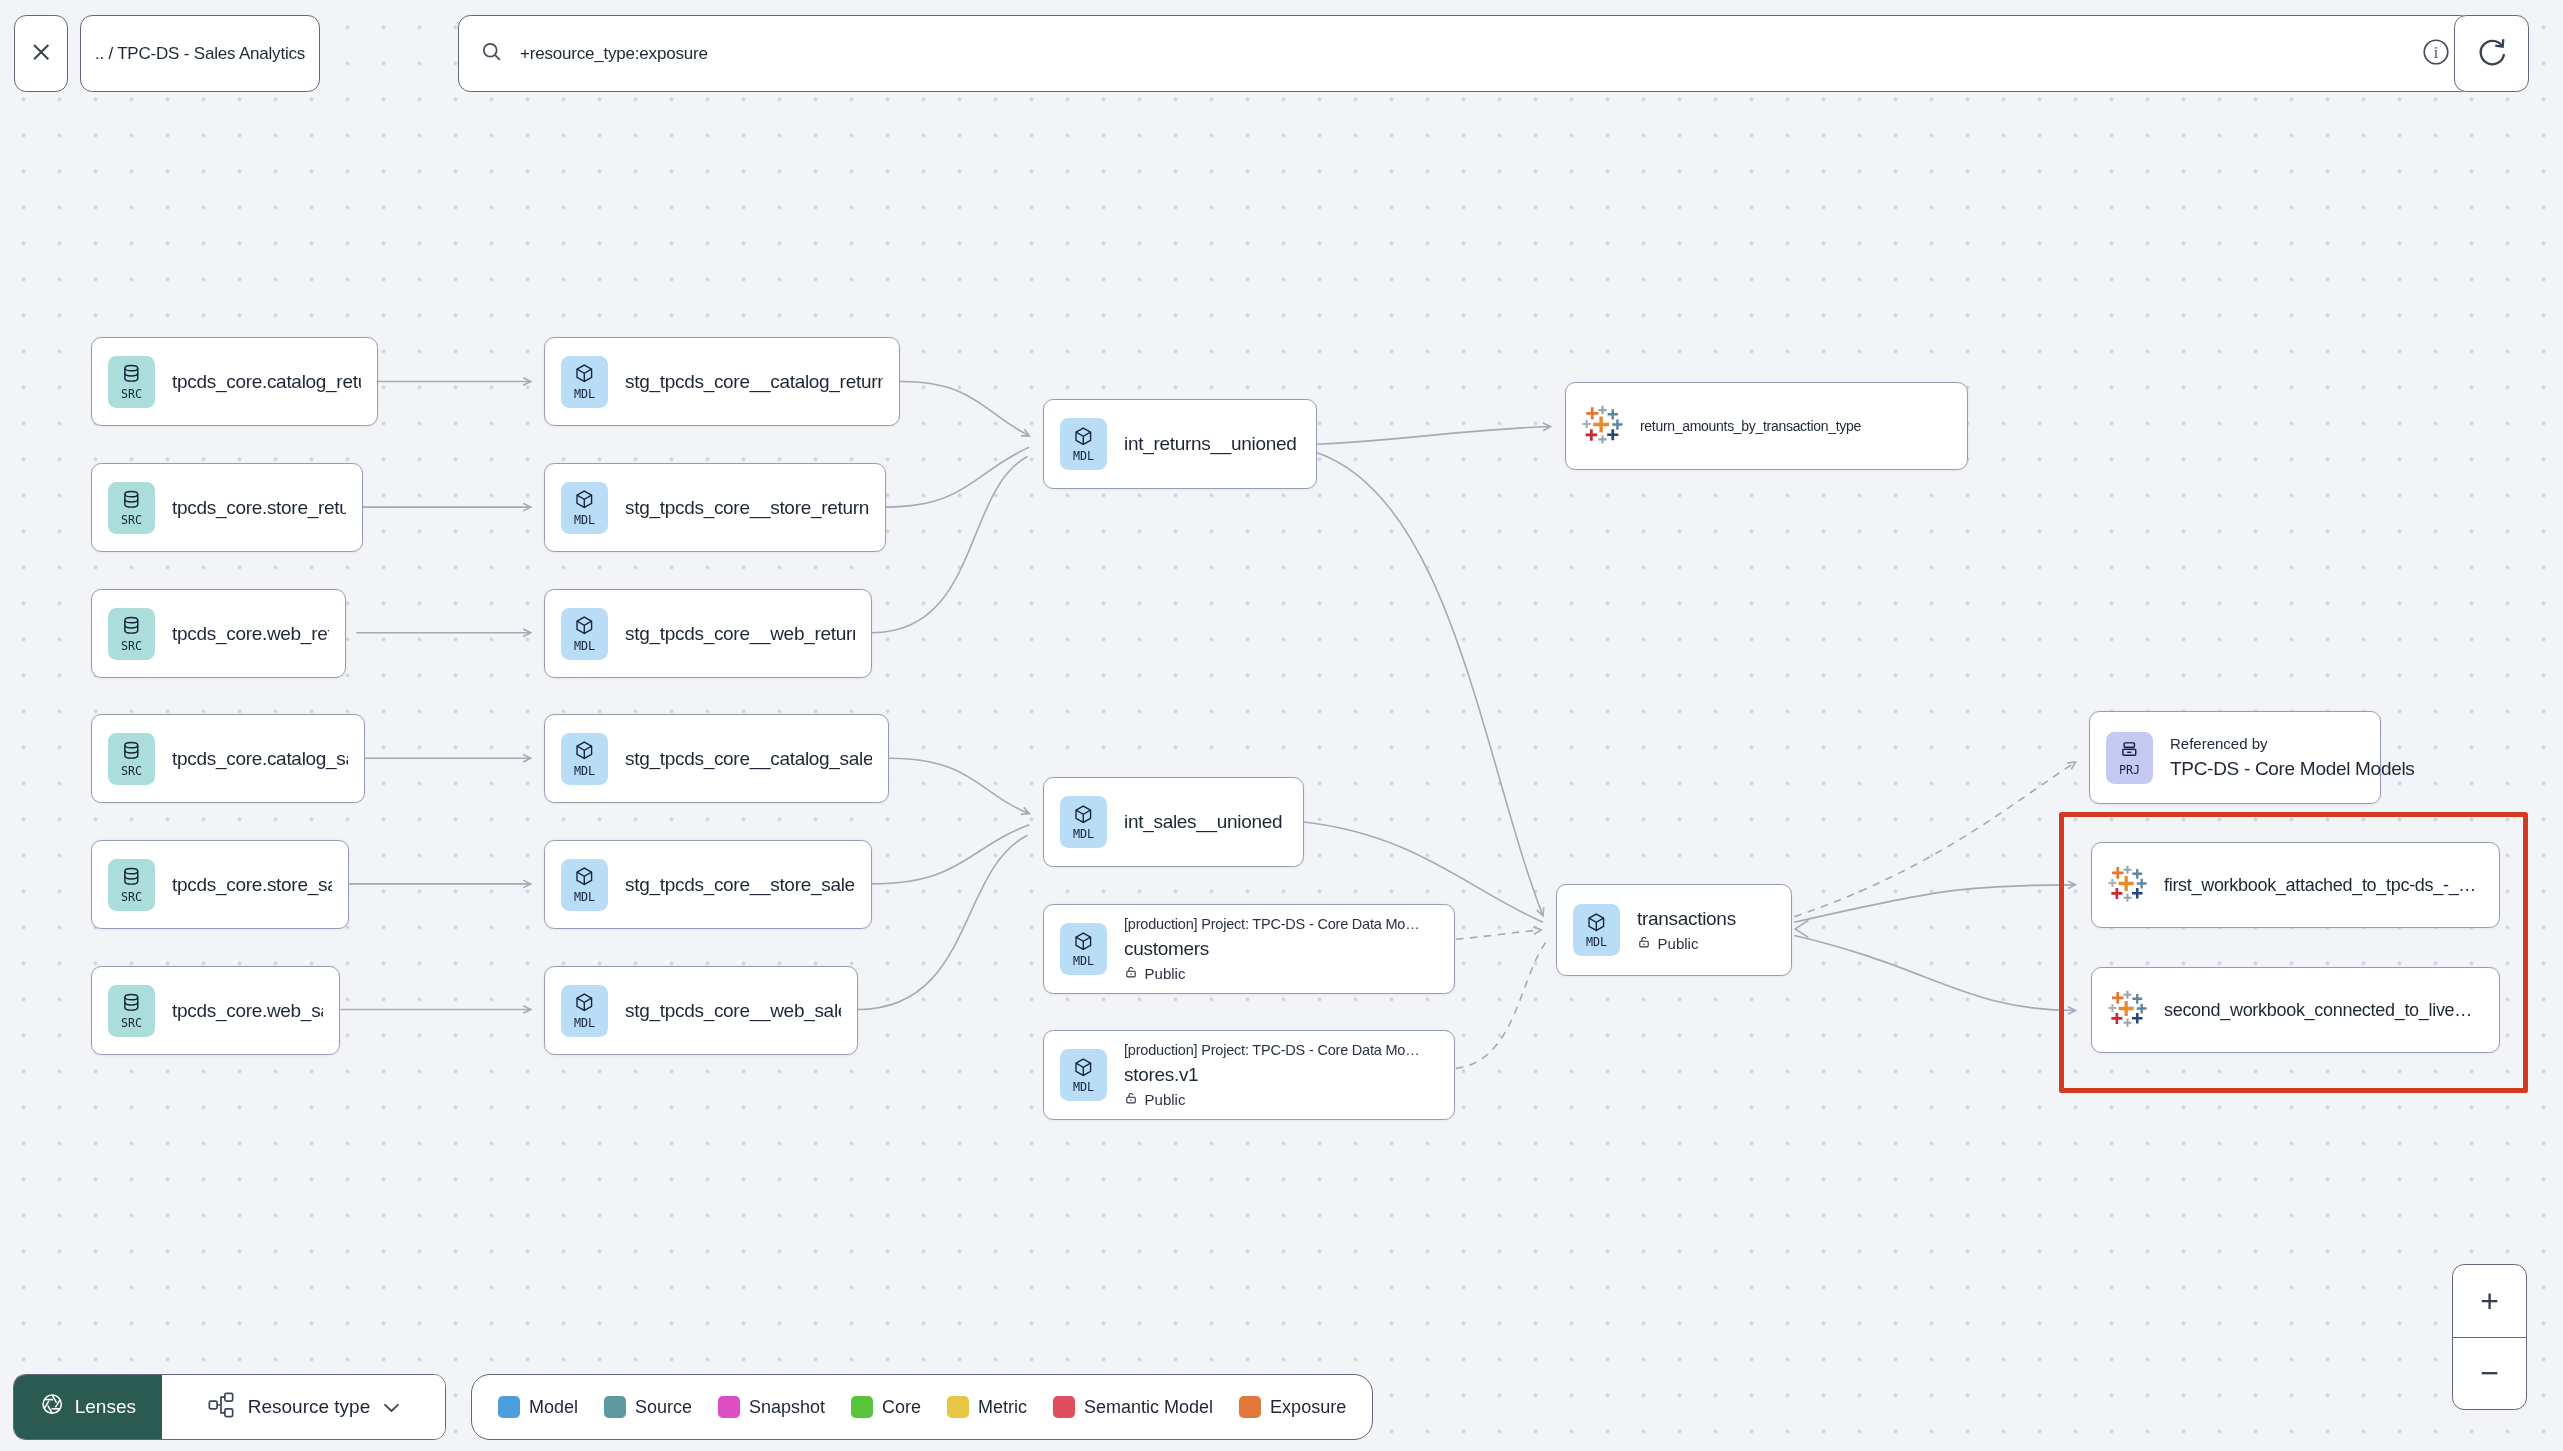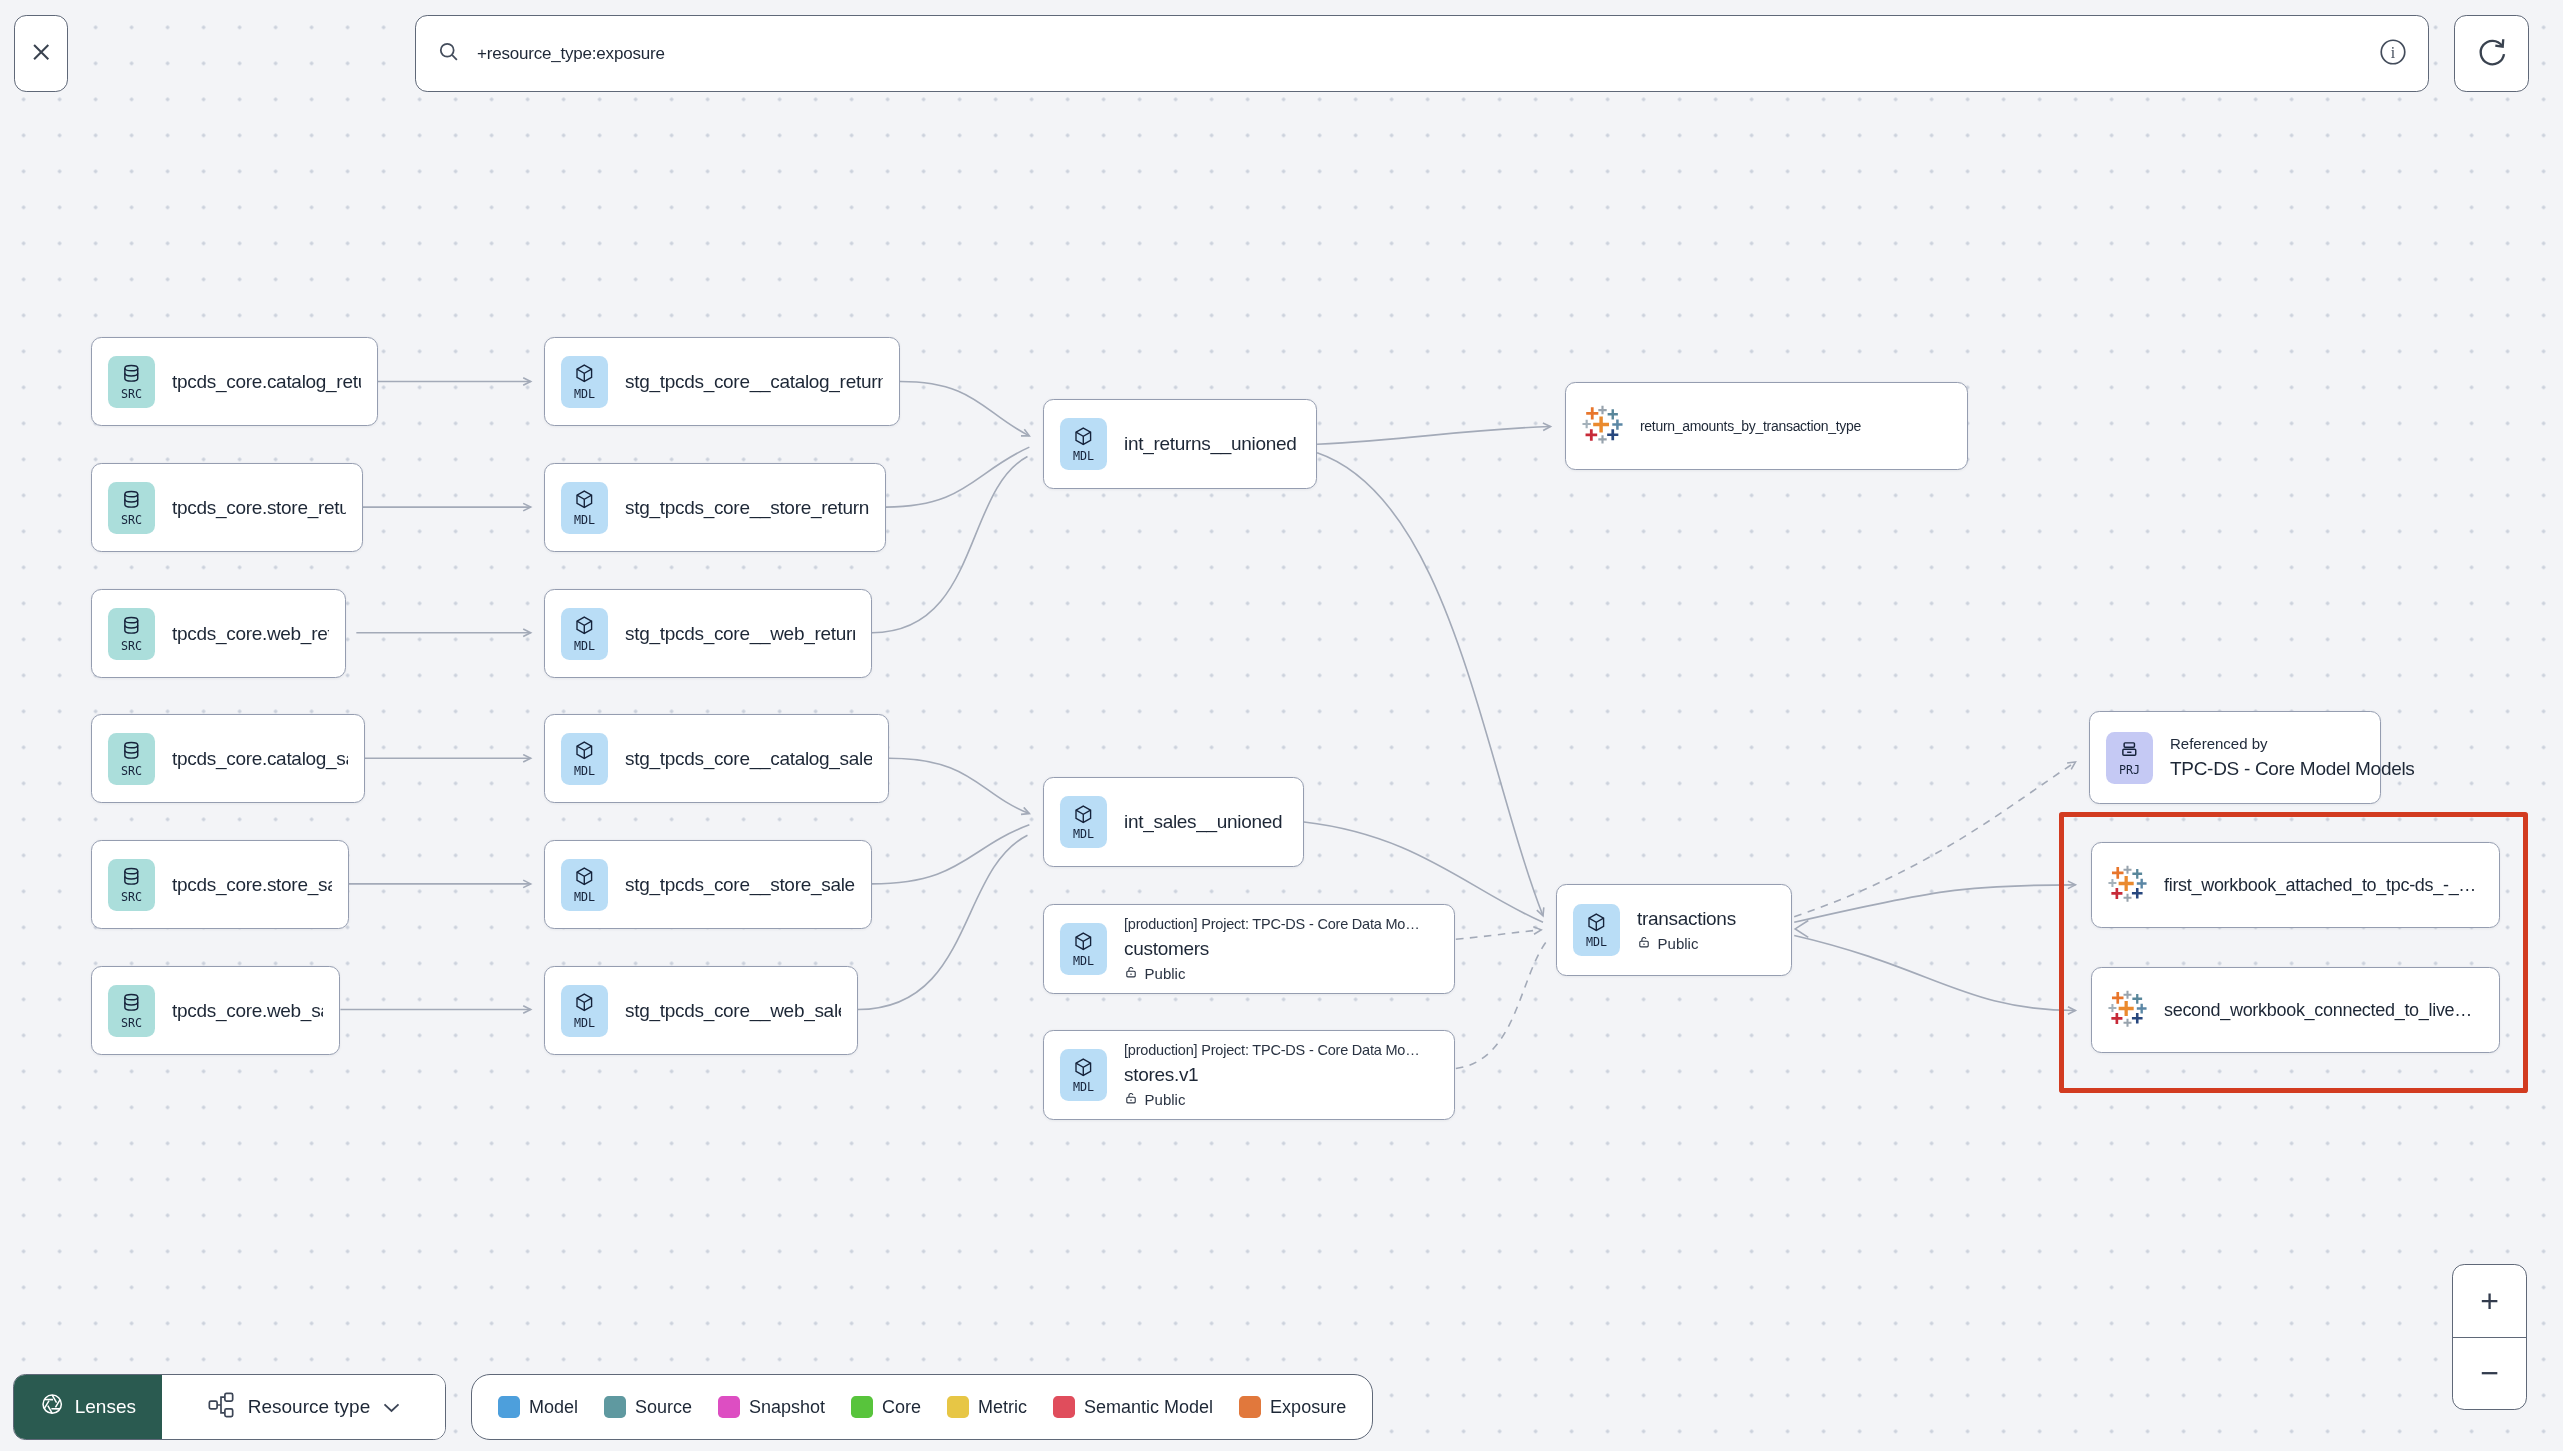--- a/index.html
+++ b/index.html
@@ -5,21 +5,21 @@
   html,body{margin:0;padding:0;}
   body{font-family:"Liberation Sans","DejaVu Sans",sans-serif;background:#eef0f4;}
   .screen{position:relative;width:2563px;height:1451px;overflow:hidden;
     background-color:#f3f4f7;
     background-image:radial-gradient(circle,#cbd1dc 1.5px,transparent 1.8px);
     background-size:36px 36px;background-position:5.6px 9.4px;}
   
   .tool{position:absolute;background:#fff;border:1.9px solid #5f6878;border-radius:12.2px;
     display:flex;align-items:center;justify-content:center;box-sizing:border-box;color:#2e3747;}
   .breadcrumb-box{justify-content:center;font-size:17px;color:#1d2736;letter-spacing:-0.2px;}
-  .search-box{justify-content:flex-start;padding:0 20.6px;gap:15px;}
+  .search-box{justify-content:flex-start;padding:0 20.6px;gap:15px;margin-left:43px;}
   .search-box input{flex:1;border:none;outline:none;font:17px "Liberation Sans","DejaVu Sans",sans-serif;
     color:#1d2736;background:transparent;letter-spacing:-0.2px;}
   
   .node{position:absolute;background:#fff;border:1.4px solid #959db0;border-radius:10.3px;
     display:flex;align-items:center;gap:17px;padding:0 16px;box-sizing:border-box;
     box-shadow:0 0.9px 2.8px rgba(25,35,55,.06);}
   .chip{width:47px;height:52px;border-radius:8.4px;display:flex;flex-direction:column;
     align-items:center;justify-content:center;flex:0 0 auto;color:#16233b;gap:0.9px;}
   .chip-src{background:#abdedb;}
   .chip-mdl{background:#b9ddf6;}
@@ -91,20 +91,23 @@
   <div class="selection-box" style="left: 2059px; top: 812px; width: 469px; height: 281px; border-color: rgb(210, 59, 32);"></div>
 
   <div class="tool" style="left:14px;top:15px;width:54px;height:77px;">
     <span>
       <svg width="24.4" height="24.4" viewBox="0 0 24 24" fill="none" stroke="#39424f" stroke-width="2">
           <path d="M5,5 L19,19 M19,5 L5,19"></path>
         </svg>
     </span>
   </div>
 
+  <div class="tool breadcrumb-box" style="left:80px;top:15px;width:240px;height:77px;">
+    <span>.. / TPC-DS - Sales Analytics</span>
+  </div>
 
   <div class="tool search-box" style="left:415px;top:15px;width:2014px;height:77px;">
     <span>
       <svg width="23.4" height="23.4" viewBox="0 0 24 24" fill="none" stroke="#434c5b" stroke-width="1.8">
           <circle cx="10.5" cy="10.5" r="6.6"></circle>
           <path d="M15.6,15.6 L20.4,20.4"></path>
         </svg>
     </span>
     <input type="text" value="+resource_type:exposure" style="">
     <span>

